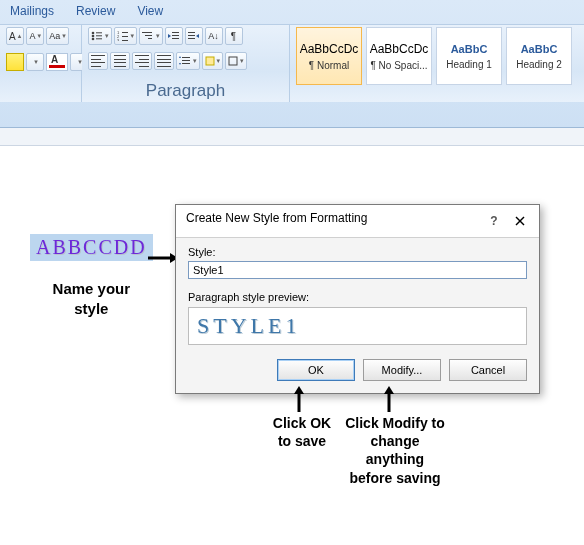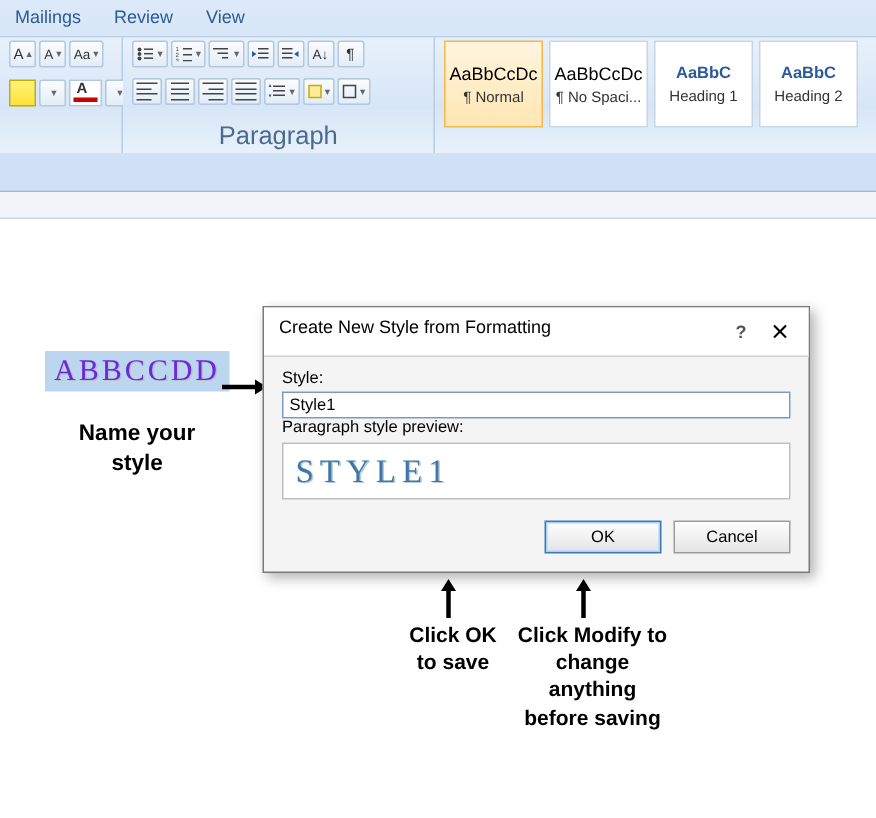--- a/index.html
+++ b/index.html
@@ -447,27 +447,28 @@
       <span class="close">
         <svg viewBox="0 0 10 10">
             <line x1="1" y1="1" x2="9" y2="9" stroke="#000" stroke-width="1.4"></line>
             <line x1="9" y1="1" x2="1" y2="9" stroke="#000" stroke-width="1.4"></line>
           </svg>
       </span>
     </div>
     <div class="dlg-body">
       <label class="dlg-label">Style:</label>
       <input class="dlg-input" value="Style1" style="">
-      <label class="dlg-label" style="margin-top:0">Paragraph style preview:</label>
+      <label class="dlg-label" style="margin-top:12px">Paragraph style preview:</label>
       <div class="preview-box">
         <span class="preview-text">STYLE1</span>
       </div>
     </div>
     <div class="dlg-buttons">
       <button class="dlg-btn primary">OK</button>
+      <button class="dlg-btn">Modify...</button>
       <button class="dlg-btn">Cancel</button>
     </div>
   </div>
 
   <div class="arrow" style="left:292px; top:240px">
     <svg width="14" height="26">
         <line x1="7" y1="26" x2="7" y2="8" stroke="#000" stroke-width="3"></line>
         <polygon points="2,8 12,8 7,0" fill="#000"></polygon>
       </svg>
   </div>

